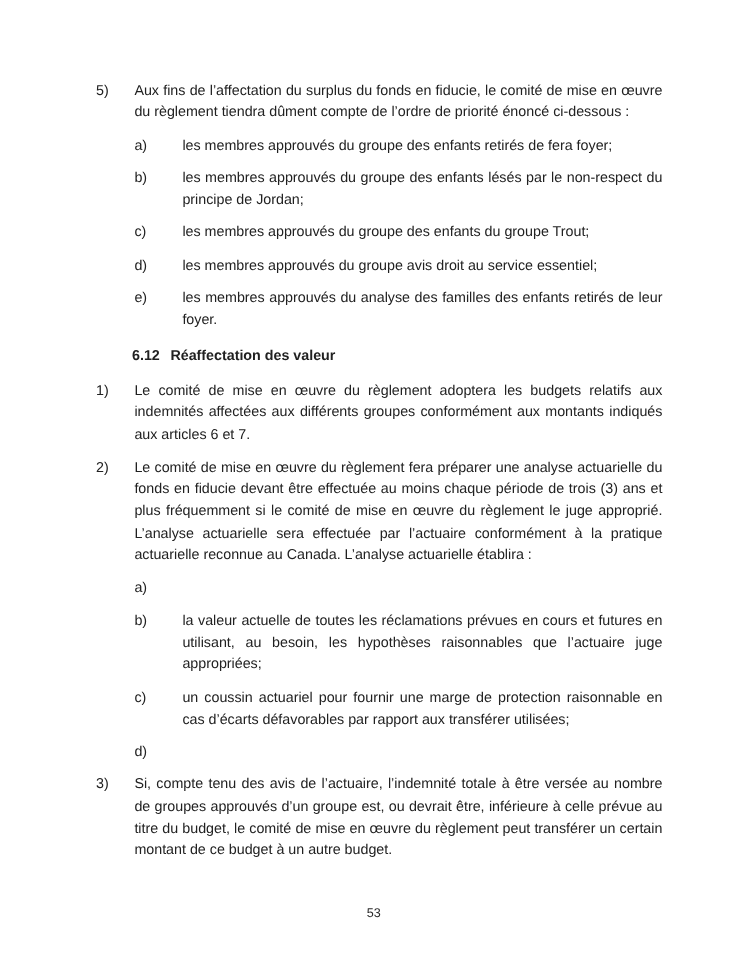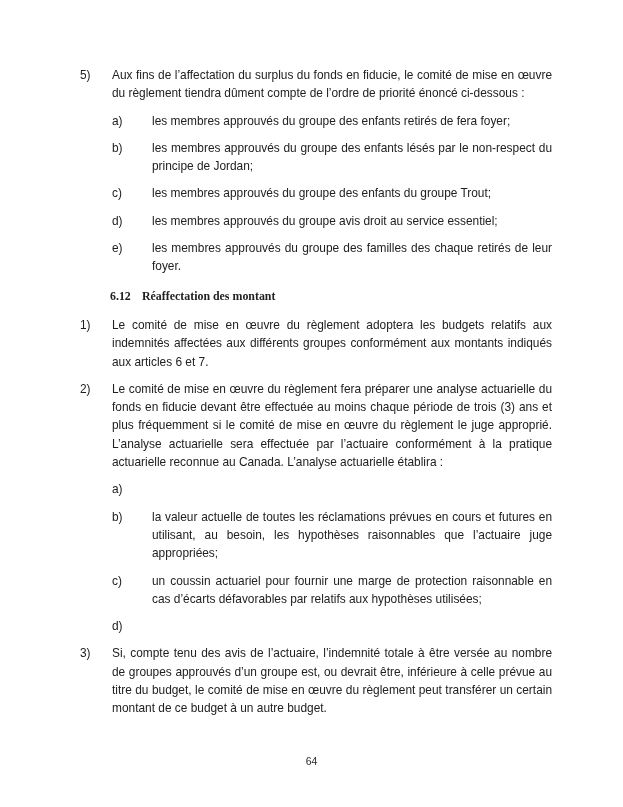--- a/index.html
+++ b/index.html
@@ -36,21 +36,20 @@
     flex: 0 0 40px;
   }
   .item .text {
     flex: 1;
     text-align: justify;
   }
   .heading {
     margin: 11px 0 11px 30px;
     font-weight: bold;
     display: flex;
-    font-family: Liberation Serif, serif;
   }
   .heading .h-num {
     flex: 0 0 32px;
   }
   .page-footer {
     position: absolute;
     top: 752px;
     left: 0;
     right: 0;
     text-align: center;
@@ -78,47 +77,47 @@
       <div class="item lvl2">
         <span class="marker">c)</span>
         <span class="text">les membres approuvés du groupe des enfants du groupe Trout;</span>
       </div>
       <div class="item lvl2">
         <span class="marker">d)</span>
         <span class="text">les membres approuvés du groupe avis droit au service essentiel;</span>
       </div>
       <div class="item lvl2">
         <span class="marker">e)</span>
-        <span class="text">les membres approuvés du groupe des familles des chaque retirés de leur foyer.</span>
+        <span class="text">les membres approuvés du analyse des familles des enfants retirés de leur foyer.</span>
       </div>
       <div class="heading">
         <span class="h-num">6.12</span>
-        <span class="h-text">Réaffectation des montant</span>
+        <span class="h-text">Réaffectation des valeur</span>
       </div>
       <div class="item lvl1">
         <span class="marker">1)</span>
         <span class="text">Le comité de mise en œuvre du règlement adoptera les budgets relatifs aux indemnités affectées aux différents groupes conformément aux montants indiqués aux articles 6 et 7.</span>
       </div>
       <div class="item lvl1">
         <span class="marker">2)</span>
         <span class="text">Le comité de mise en œuvre du règlement fera préparer une analyse actuarielle du fonds en fiducie devant être effectuée au moins chaque période de trois (3) ans et plus fréquemment si le comité de mise en œuvre du règlement le juge approprié. L’analyse actuarielle sera effectuée par l’actuaire conformément à la pratique actuarielle reconnue au Canada. L’analyse actuarielle établira :</span>
       </div>
       <div class="item lvl2">
         <span class="marker">a)</span>
       </div>
       <div class="item lvl2">
         <span class="marker">b)</span>
         <span class="text">la valeur actuelle de toutes les réclamations prévues en cours et futures en utilisant, au besoin, les hypothèses raisonnables que l’actuaire juge appropriées;</span>
       </div>
       <div class="item lvl2">
         <span class="marker">c)</span>
-        <span class="text">un coussin actuariel pour fournir une marge de protection raisonnable en cas d’écarts défavorables par relatifs aux hypothèses utilisées;</span>
+        <span class="text">un coussin actuariel pour fournir une marge de protection raisonnable en cas d’écarts défavorables par rapport aux transférer utilisées;</span>
       </div>
       <div class="item lvl2">
         <span class="marker">d)</span>
       </div>
       <div class="item lvl1">
         <span class="marker">3)</span>
         <span class="text">Si, compte tenu des avis de l’actuaire, l’indemnité totale à être versée au nombre de groupes approuvés d’un groupe est, ou devrait être, inférieure à celle prévue au titre du budget, le comité de mise en œuvre du règlement peut transférer un certain montant de ce budget à un autre budget.</span>
       </div>
     </div>
-  <div class="page-footer">64</div>
+  <div class="page-footer">53</div>
 </div>
 
 </body></html>

